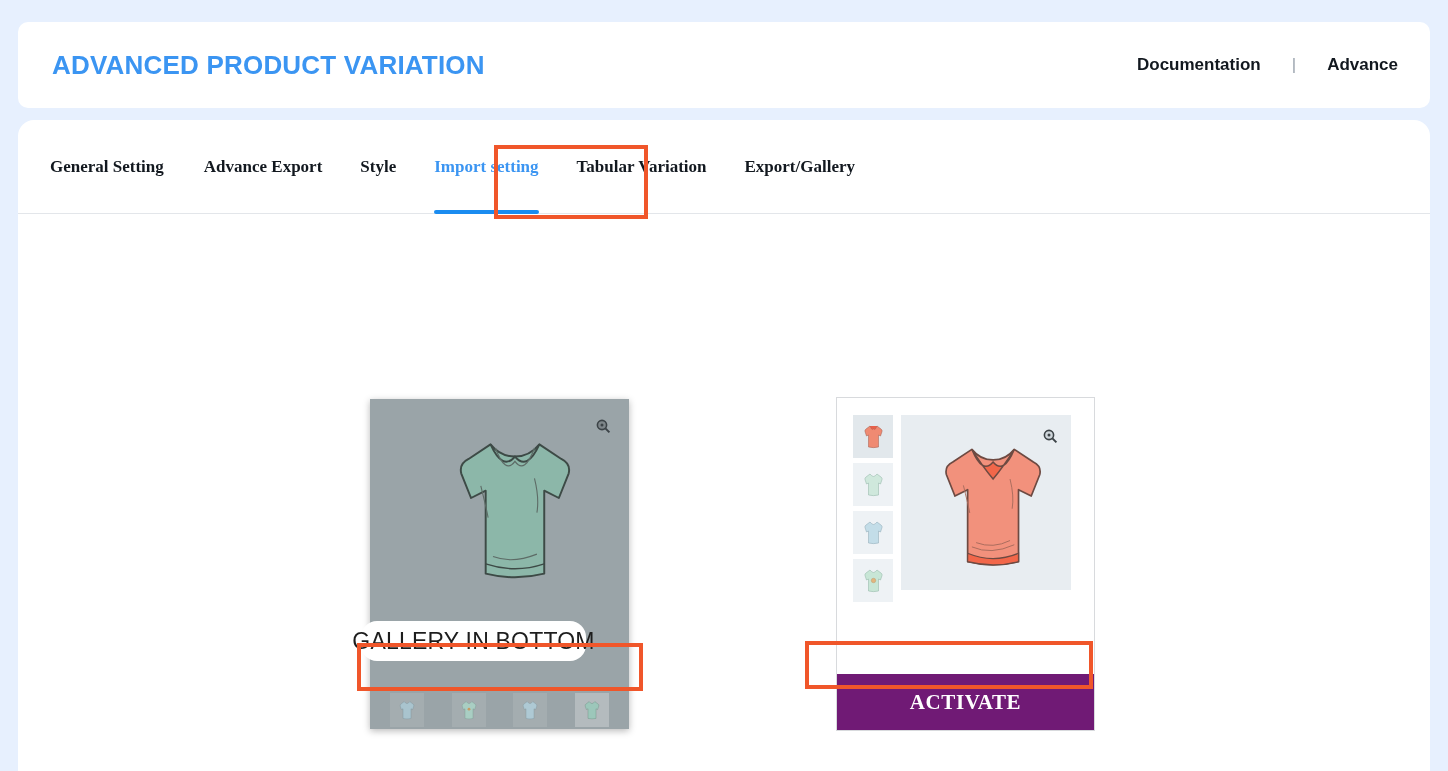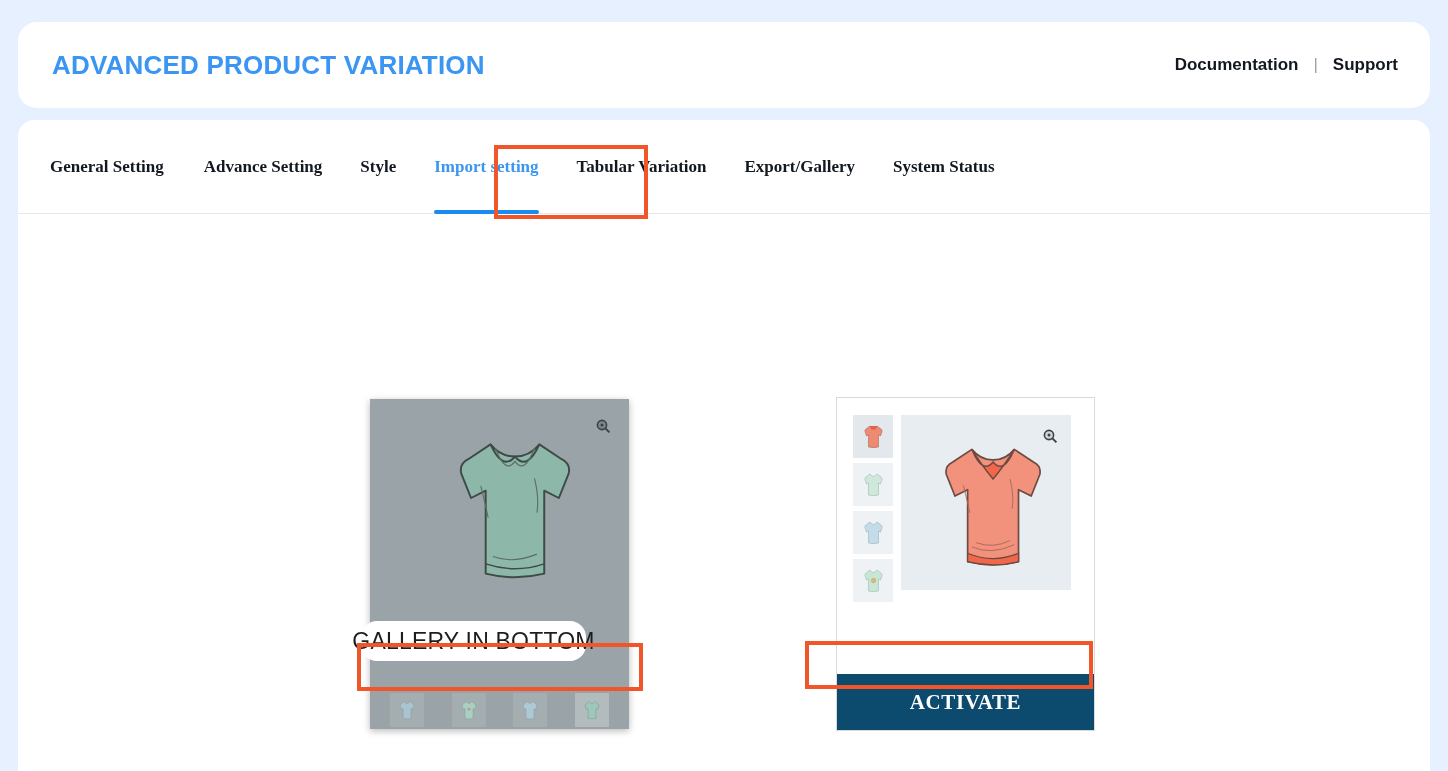--- a/index.html
+++ b/index.html
@@ -9,30 +9,30 @@
     font-family: "Liberation Sans", sans-serif;
     overflow: hidden;
   }
   .page { position: relative; width: 1448px; height: 771px; }
 
   
   .header-card {
     position: absolute; left: 18px; top: 22px;
     width: 1412px; height: 86px;
     background: #ffffff;
-    border-radius: 19px;
+    border-radius: 10px;
     display: flex; align-items: center; justify-content: space-between;
     padding: 0 32px 0 34px;
   }
   .app-title {
     font-size: 26px; font-weight: bold; letter-spacing: .2px;
     color: #3b95f2; white-space: nowrap;
   }
   .header-links {
-    display: flex; align-items: center; gap: 0px;
+    display: flex; align-items: center; gap: 16px;
     font-size: 17px; font-weight: bold; color: #12181f;
   }
   .header-links a { color: #12181f; text-decoration: none; white-space: nowrap; }
   .hdr-sep { color: #9aa3ad; font-weight: normal; padding: 0 15px; }
 
   
   .tabs-card {
     position: absolute; left: 18px; top: 120px;
     width: 1412px; height: 708px;
     background: #ffffff;
@@ -132,21 +132,21 @@
     background: #eef2f5;
     display: flex; align-items: center; justify-content: center;
   }
   .card2 .thumb.sel { background: #e2e8ec; }
   .card2 .main-img {
     position: relative;
     width: 170px; height: 175px;
     background: #e8edf1;
   }
   .bar-activate {
-    height: 56px; background: #0c4a6e;
+    height: 56px; background: #701a75;
     display: flex; align-items: center; justify-content: center;
     color: #ffffff; font-size: 21px; font-weight: bold;
     letter-spacing: .6px; cursor: pointer;
   }
 
   .zoom-icon { position: absolute; }
   .card1 .zoom-icon { right: 18px; top: 20px; }
   .card2 .zoom-icon { right: 13px; top: 14px; }
 
   
@@ -165,34 +165,33 @@
 </head>
 <body>
 
 <div class="page">
 
   <div class="header-card">
     <div class="app-title">ADVANCED PRODUCT VARIATION</div>
     <div class="header-links">
       <a href="#">Documentation</a>
       <span class="hdr-sep">|</span>
-      <a href="#">Support</a>
+      <a href="#">Advance</a>
     </div>
   </div>
 
   <div class="tabs-card">
 
     <div class="tab-strip">
       <div class="tab">General Setting</div>
-      <div class="tab">Advance Setting</div>
+      <div class="tab">Advance Export</div>
       <div class="tab">Style</div>
       <div class="tab active">Import setting</div>
       <div class="tab">Tabular Variation</div>
       <div class="tab">Export/Gallery</div>
-      <div class="tab">System Status</div>
     </div>
 
     <div class="options">
 
       <div class="opt card1">
         <div class="main-img">
           <span class="zoom-icon">
             <svg width="15" height="15" viewBox="0 0 15 15">
               <circle cx="6" cy="6" r="4.6" fill="#7e868a" stroke="#3c4347" stroke-width="1.6"></circle>
               <circle cx="6" cy="6" r="1.5" fill="#3c4347"></circle>

